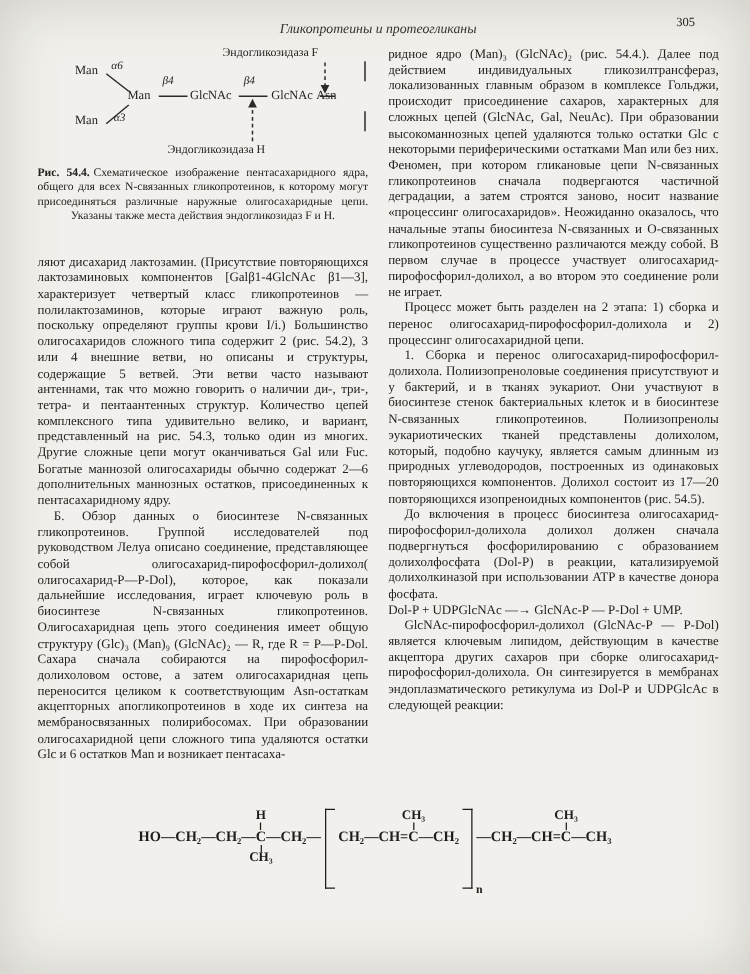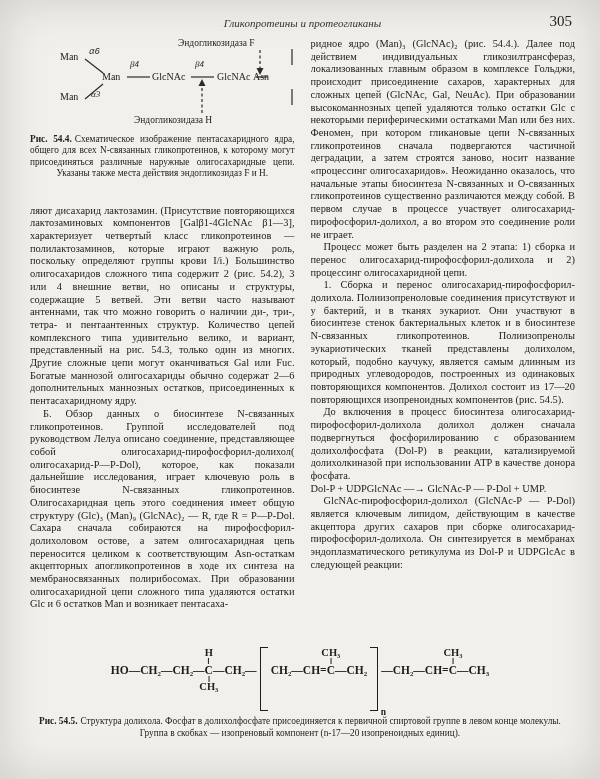--- a/index.html
+++ b/index.html
@@ -5,38 +5,38 @@
   html,body{margin:0;padding:0;background:#e8e6e0;}
   .page{
     position:relative;width:600px;height:779px;overflow:hidden;
     background:#f1f0ec;color:#24221f;
     font-family:"Liberation Serif","DejaVu Serif",serif;
     box-shadow:inset 0 0 46px rgba(115,110,100,0.28);
   }
   
   .header{position:relative;text-align:center;padding:13px 25px 5px 30px;height:16px;}
   .title{font-style:italic;font-size:11px;color:#33312d;}
-  .pageno{position:absolute;right:28px;top:13px;font-size:15px;}
+  .pageno{position:absolute;right:44px;top:13px;font-size:10px;}
   
   .columns{display:flex;gap:16px;padding:4px 25px 0 30px;height:588px;overflow:hidden;}
   .col{width:267px;overflow:hidden;}
   .para{margin:0;text-align:justify;font-size:10.4px;line-height:12.7px;}
   .para.ind{text-indent:13px;}
   .b{font-weight:normal;}
   .paras{margin-top:25px;}
   
   .fig-diagram{position:relative;width:267px;height:92px;}
   .dg{position:absolute;font-size:10px;white-space:nowrap;}
   .dg.small{font-size:9.5px;}
   .dg.gk{font-size:9px;font-style:italic;}
   .dg-svg{position:absolute;left:0;top:0;}
   .enzf{top:0;left:148px;}
   .enzh{top:77px;left:104px;}
   .man-a6{top:13px;left:30px;}
-  .a6{top:9px;left:59px;font-family:Liberation Mono, monospace;}
+  .a6{top:9px;left:59px;}
   .man-a3{top:53px;left:30px;}
   .a3{top:51px;left:61px;}
   .man-c{top:33px;left:72px;}
   .b4a{top:21px;left:100px;}
   .glc1{top:33px;left:122px;}
   .b4b{top:21px;left:165px;}
   .glc2{top:33px;left:187px;}
   .asn{top:33px;left:223px;}
   
   .fig-caption{font-size:9.3px;line-height:11.4px;text-align:justify;text-align-last:center;margin-top:4px;}
@@ -145,17 +145,14 @@
         <span class="nsub">n</span>
       </span>
       <span>—CH₂—CH=</span>
       <span class="catom"><span class="att top">
           <span class="grp">CH₃</span>
           <span class="vb"></span>
         </span><span>C</span></span>
       <span>—CH₃</span>
   </div>
 
-  <div class="fig-caption-wide">
-    <span class="cap-label">Рис. 54.5.</span><span>Структура долихола. Фосфат в долихолфосфате присоединяется к первичной спиртовой группе в левом конце молекулы. Группа в скобках — изопреновый компонент (n-17—20 изопреноидных единиц).</span>
-  </div>
 
 </div>
 
 </body></html>

